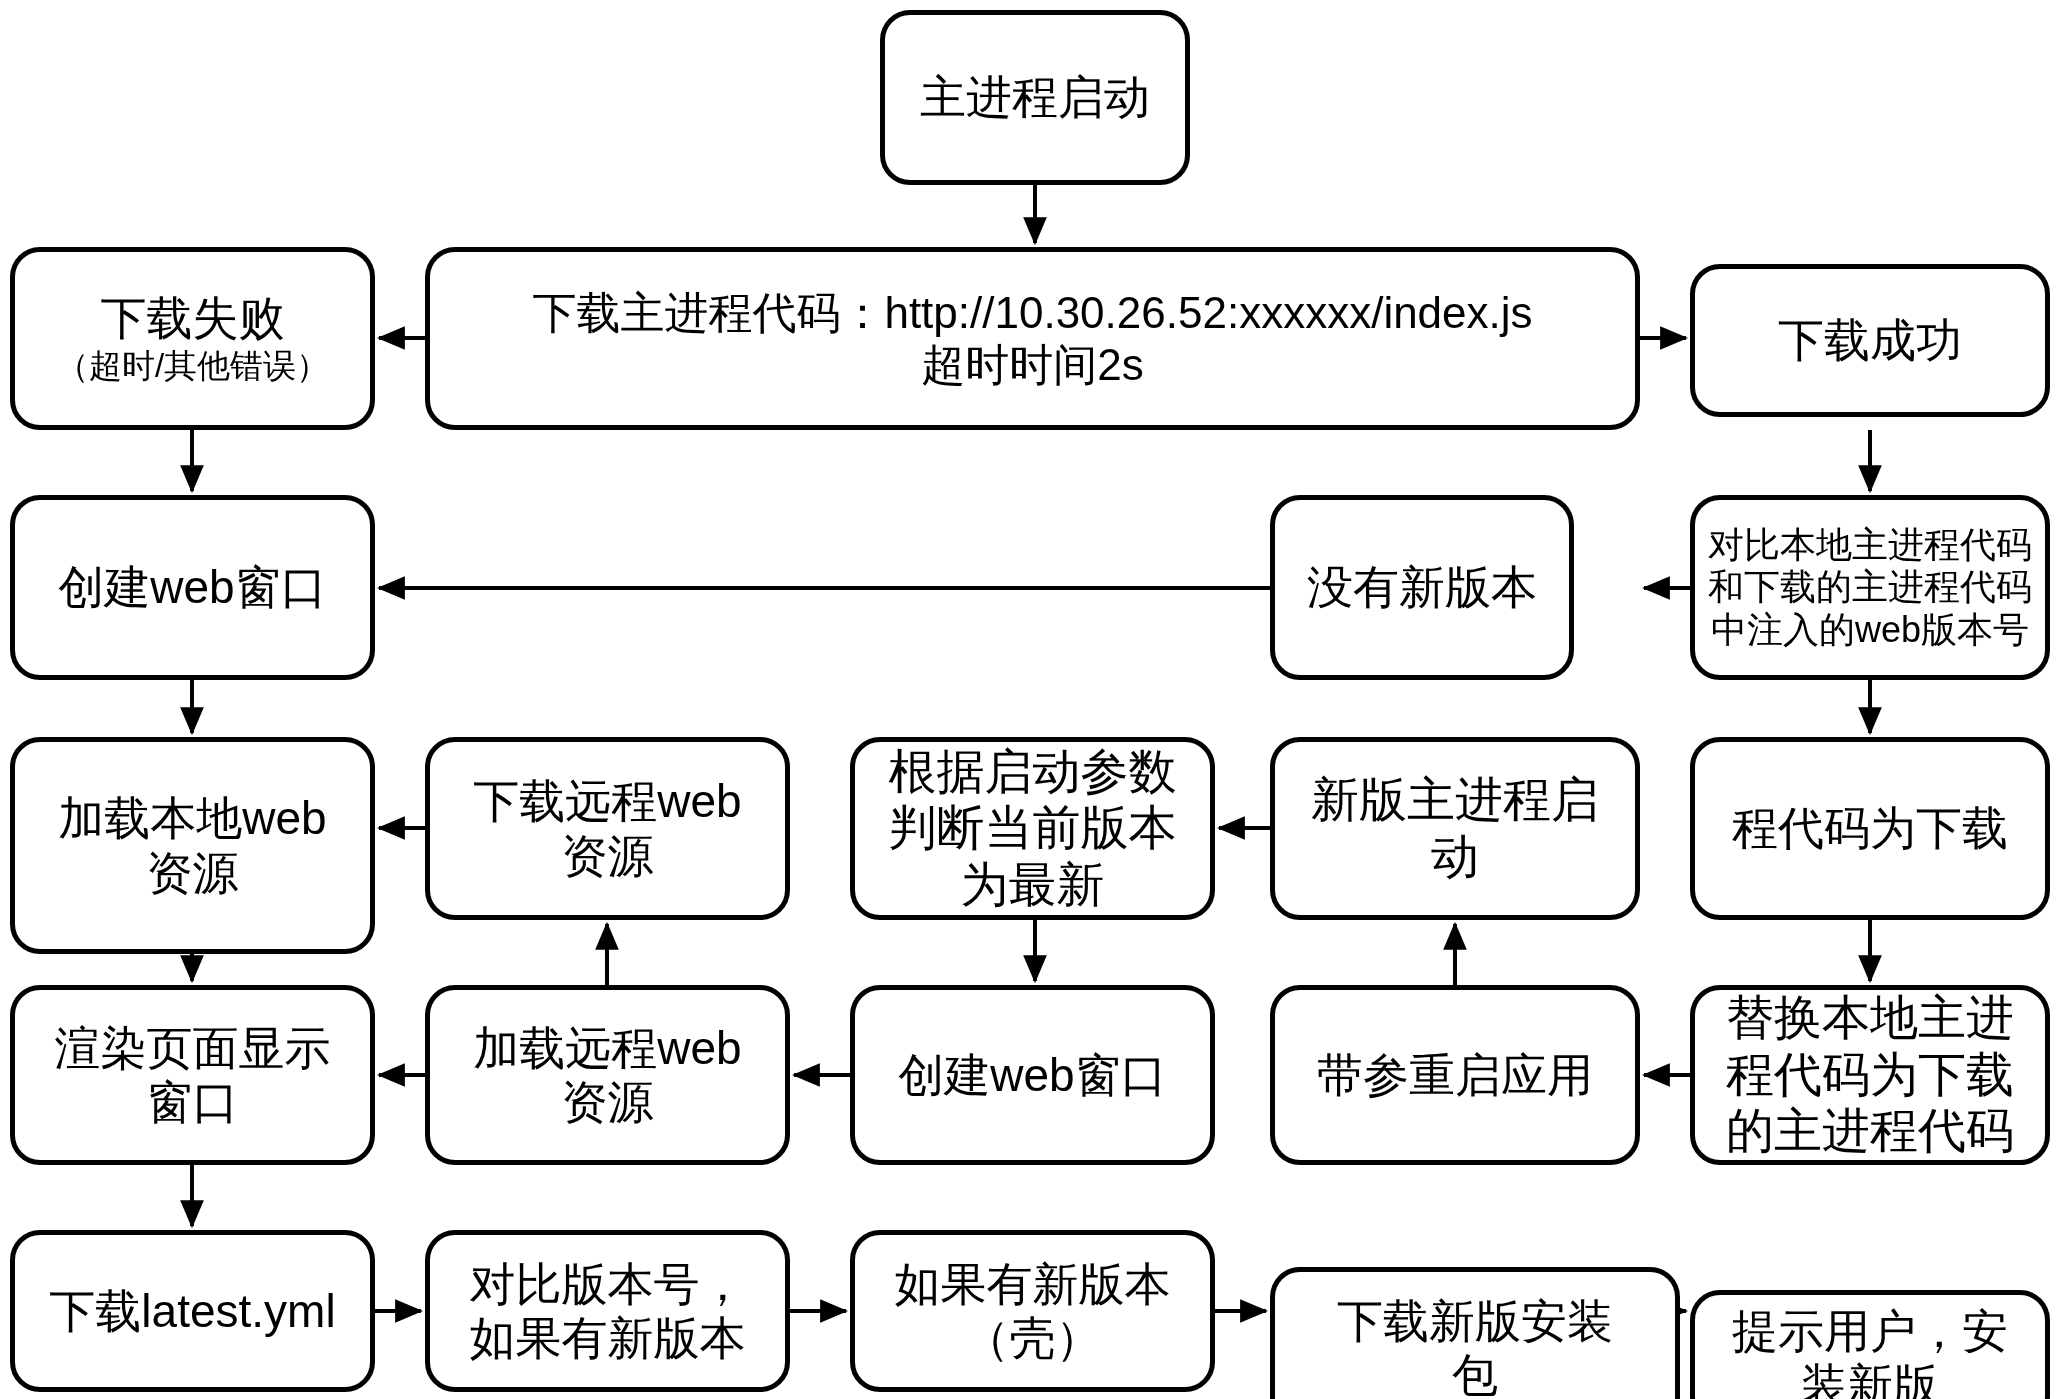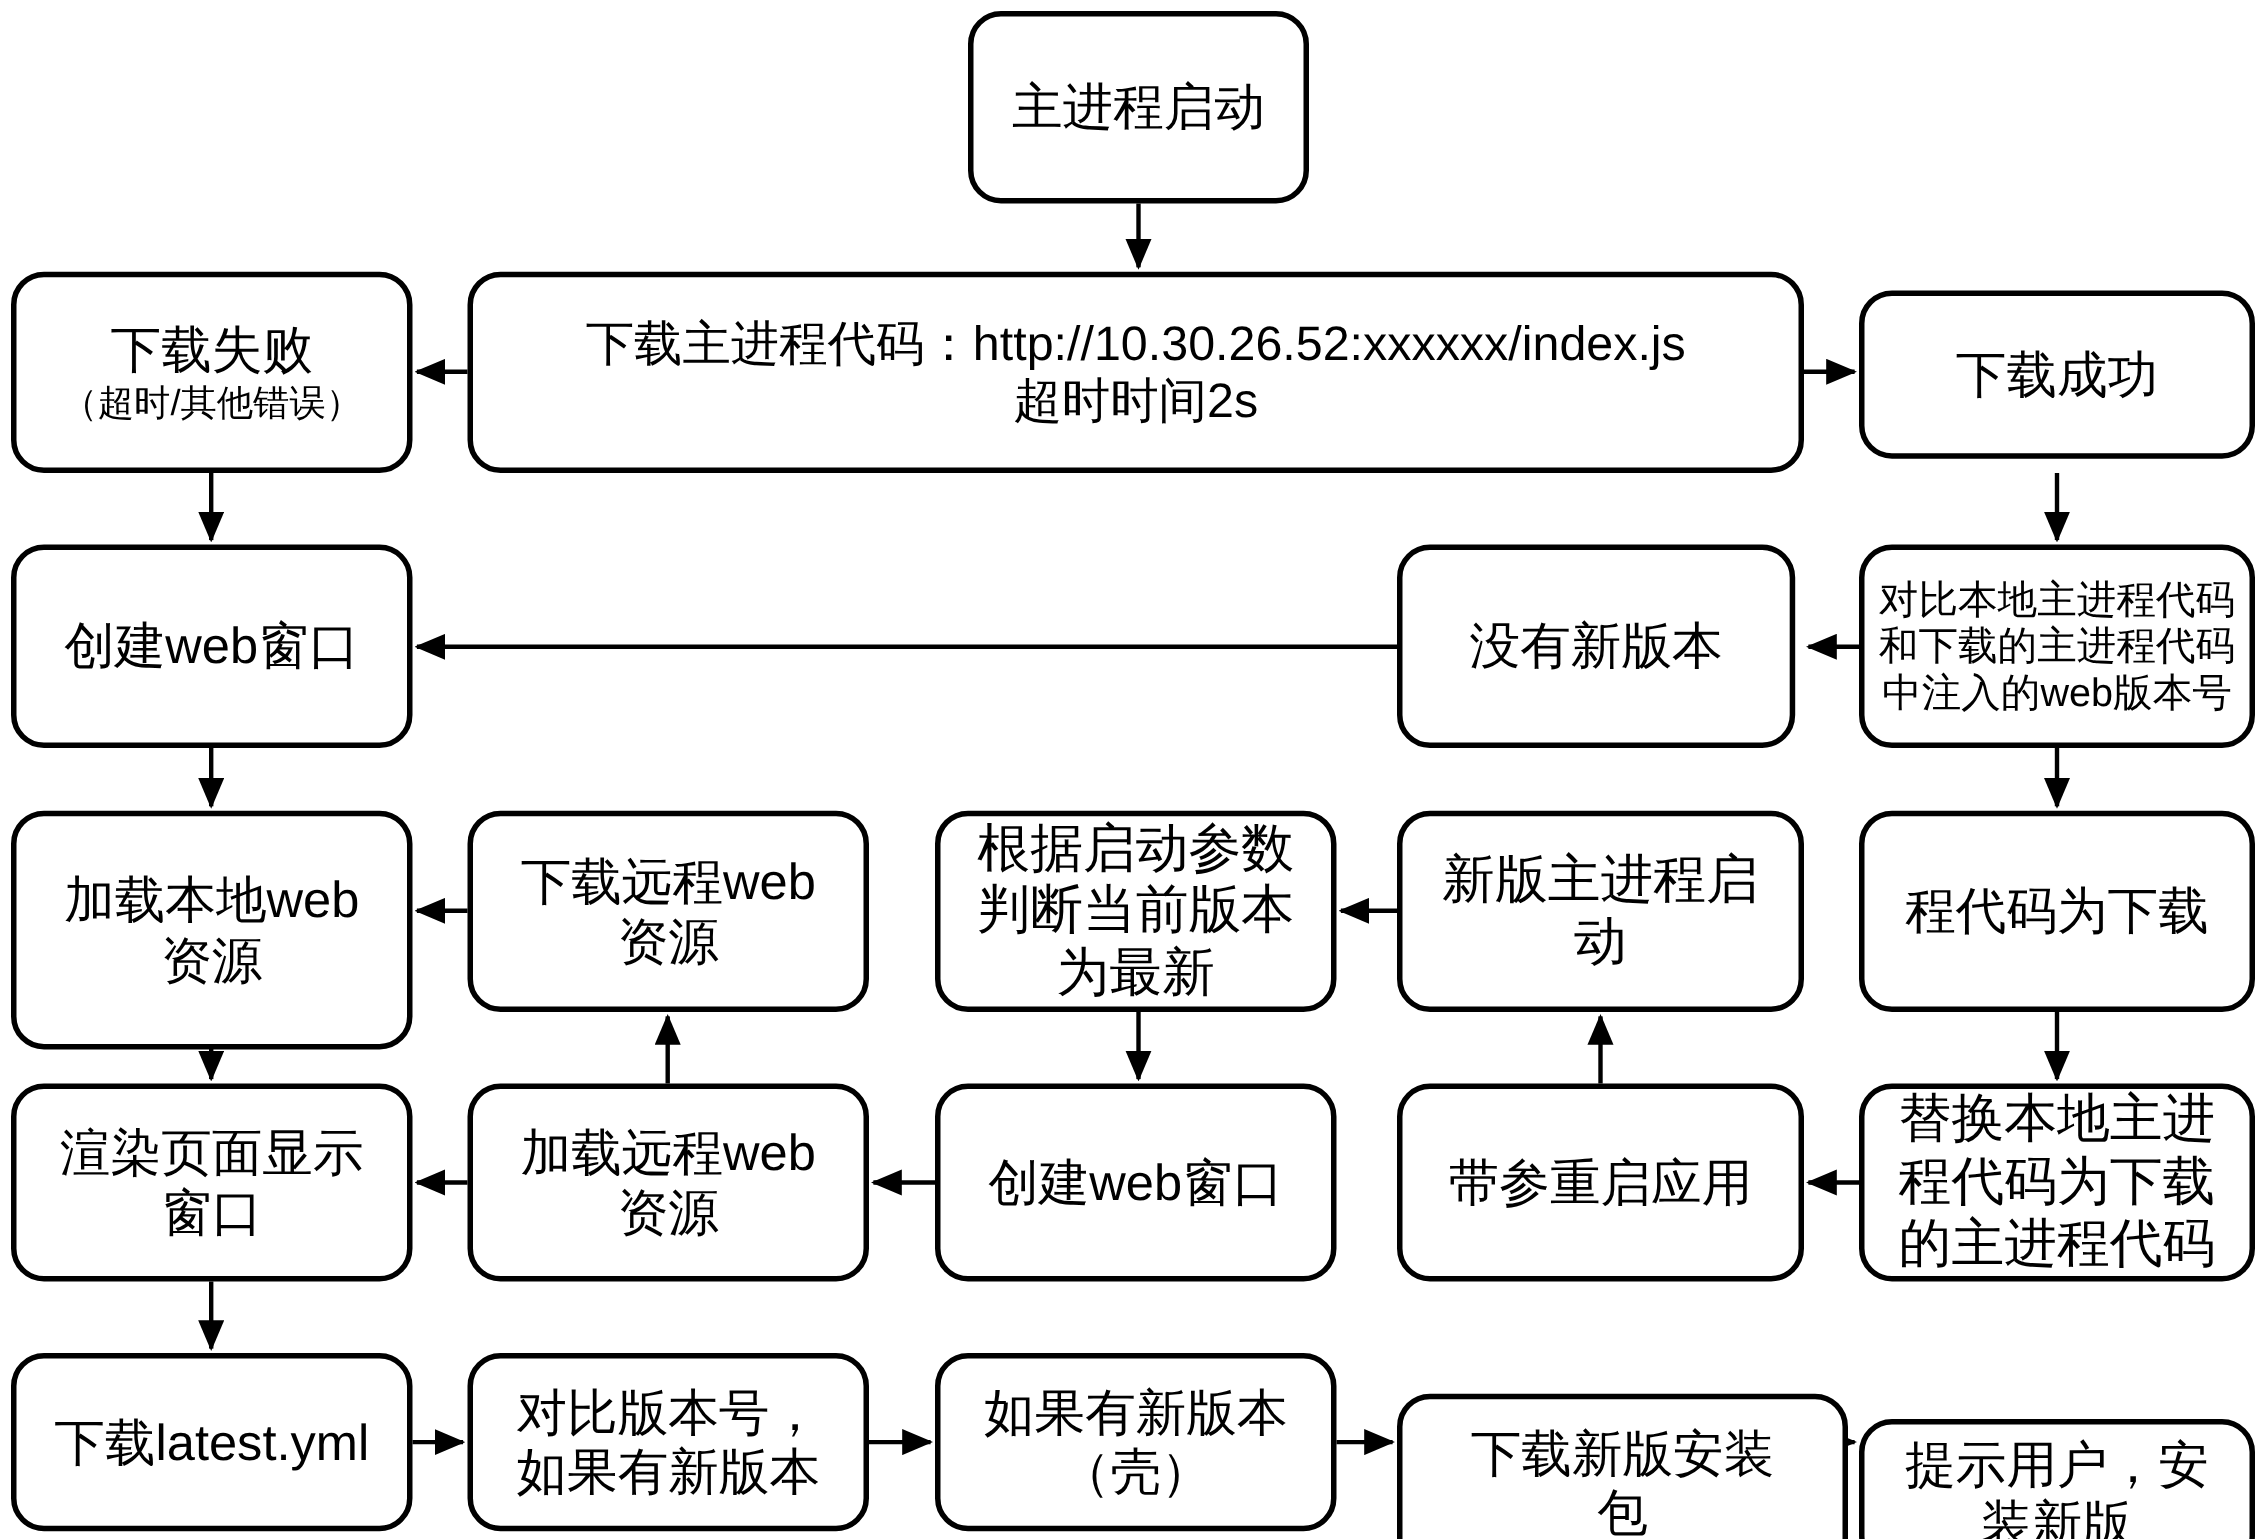--- a/index.html
+++ b/index.html
@@ -76,21 +76,21 @@
 
   <div class="node" style="left:10px;top:247px;width:365px;height:183px;">
     <div class="fs46">下载失败</div>
     <div class="fs33">（超时/其他错误）</div>
   </div>
   <div class="node fs44" style="left:425px;top:247px;width:1215px;height:183px;">下载主进程代码：http://10.30.26.52:xxxxxx/index.js
 超时时间2s</div>
   <div class="node fs46" style="left:1690px;top:247px;width:360px;height:153px;margin-top:17px;">下载成功</div>
 
   <div class="node fs46" style="left:10px;top:495px;width:365px;height:185px;">创建web窗口</div>
-  <div class="node fs46" style="left:1270px;top:495px;width:362px;height:185px;">没有新版本</div>
+  <div class="node fs46" style="left:1270px;top:495px;width:304px;height:185px;">没有新版本</div>
   <div class="node fs36" style="left:1690px;top:495px;width:360px;height:185px;">对比本地主进程代码
 和下载的主进程代码
 中注入的web版本号</div>
 
   <div class="node fs46" style="left:10px;top:737px;width:365px;height:217px;">加载本地web
 资源</div>
   <div class="node fs46" style="left:425px;top:737px;width:365px;height:183px;">下载远程web
 资源</div>
   <div class="node fs48" style="left:850px;top:737px;width:365px;height:183px;">根据启动参数
 判断当前版本

